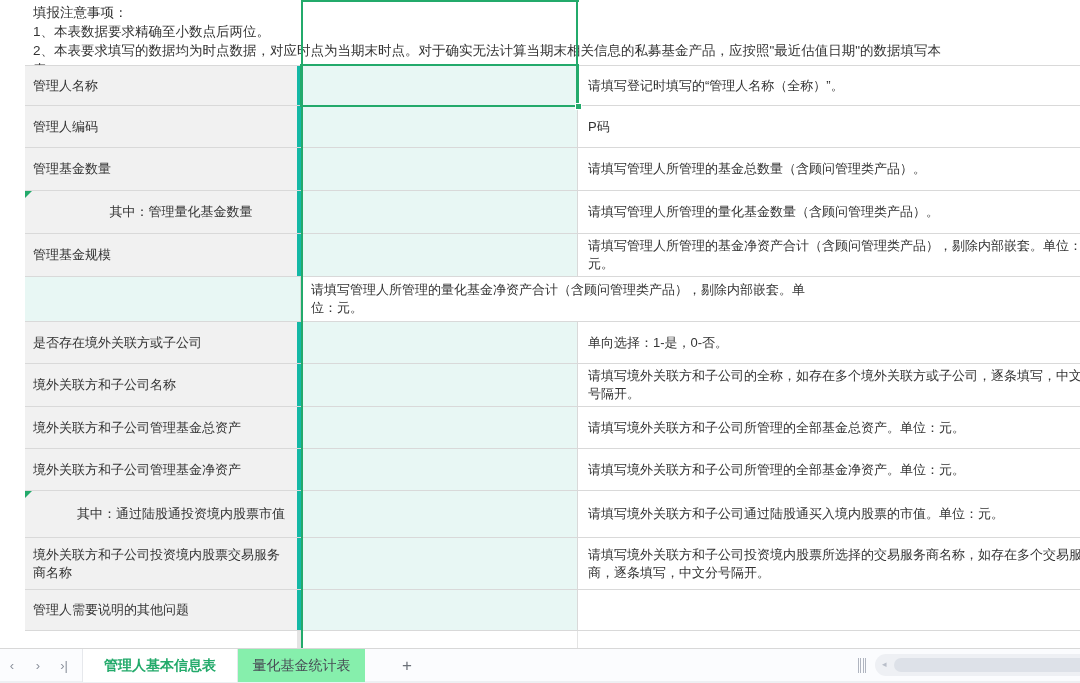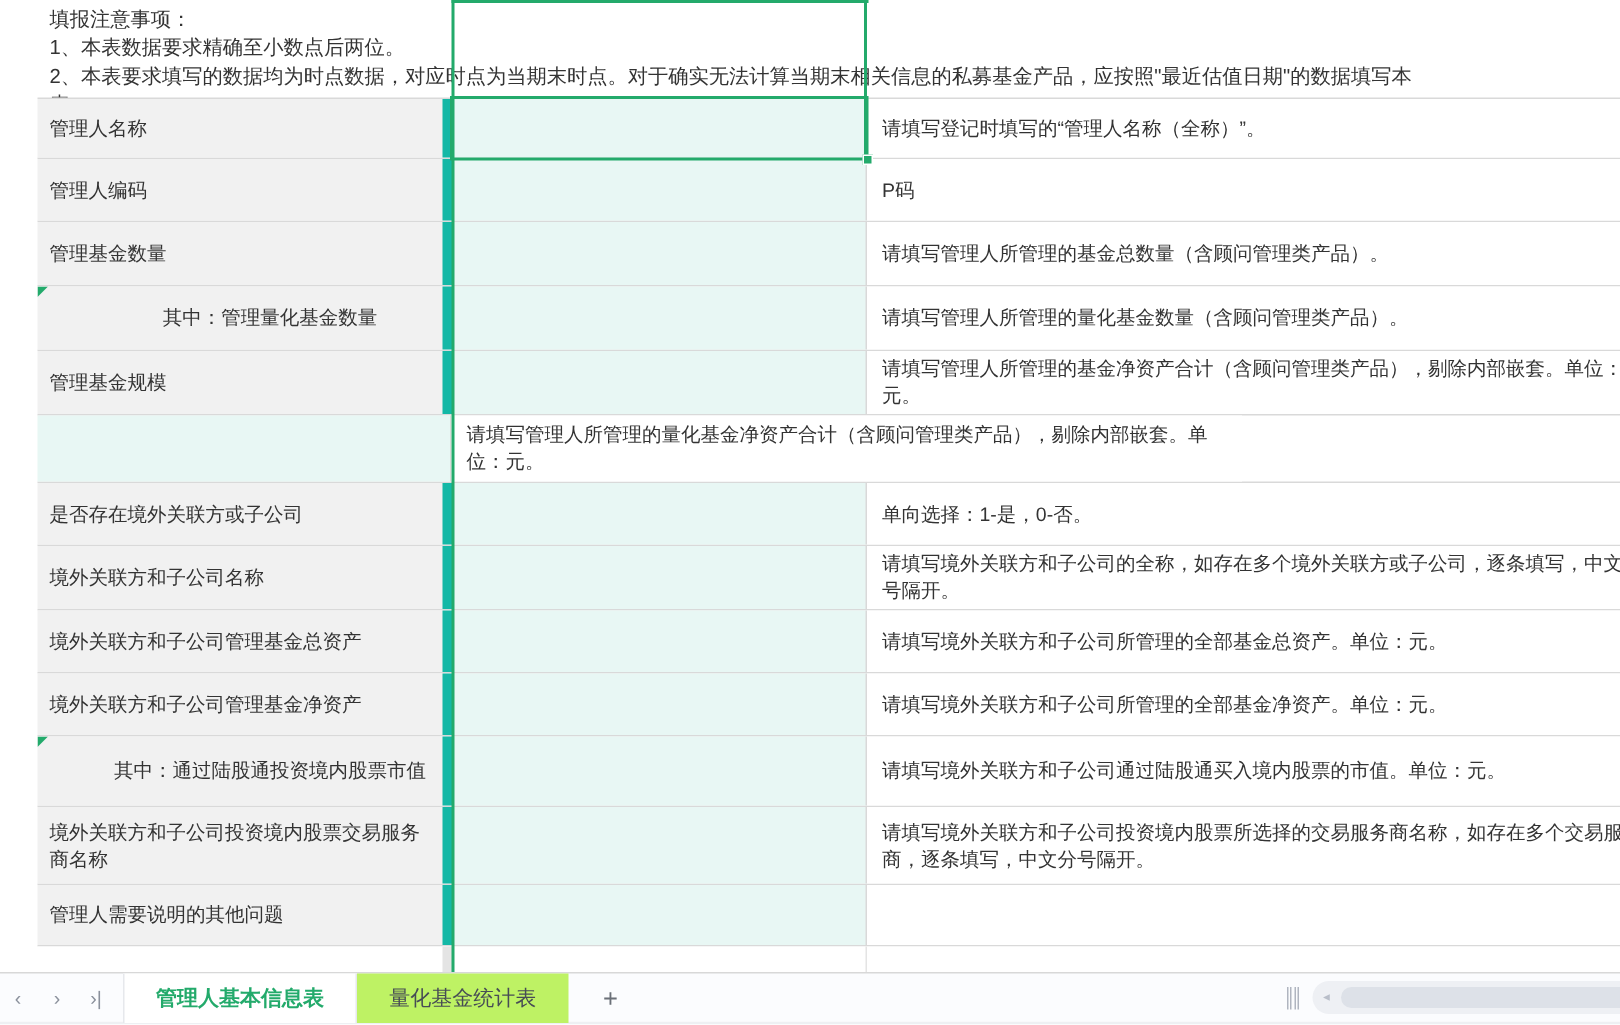--- a/index.html
+++ b/index.html
@@ -9,21 +9,21 @@
 
   
   #sheet { position:relative; width:1080px; height:648px; background:#fff;margin-left:25px; }
 
   .notice-row { height:66px; border-bottom:1px solid #d9d9d9; overflow:hidden;
     padding:3px 0 0 8px; background:#fff; }
   .notice-row .nline { white-space:nowrap; font-size:13.5px; line-height:19px; color:#333; }
 
   .row { display:flex; width:1080px; border-bottom:1px solid #d9d9d9; }
   .cell { height:100%; display:flex; align-items:center; overflow:hidden; }
-  .cell.a { width:277px; background:#f1f1f1; border-right:7px solid #14b8a6;
+  .cell.a { width:277px; background:#f1f1f1; border-right:5px solid #14b8a6;
     padding:2px 8px 2px 8px; position:relative; }
   .cell.b { width:276px; background:#e8f7f4; border-right:1px solid #d9d9d9; }
   .cell.c { width:527px; background:#fff; padding:2px 10px 2px 10px; }
   .lbl  { width:100%; font-size:13px; line-height:18px; color:#333; }
   .lbl.indent { text-indent:40px;text-align:center; }
   .desc { width:100%; font-size:13px; line-height:18px; color:#333; }
   .row.empty .cell { background:#fff; border-right-color:#e4e4e4; }
 
   .corner-marker { position:absolute; top:0; left:0; width:0; height:0;
     border-top:7px solid #23aa6b; border-right:7px solid transparent; }
@@ -41,21 +41,21 @@
   
   #tabbar { position:relative; width:1080px; height:33px; background:#fbfcfe;
     border-top:1px solid #d8d8d8; }
   .navbtn { position:absolute; top:0; height:33px; width:24px; display:flex;
     align-items:center; justify-content:center; color:#8b919c; font-size:13px; cursor:default; }
   #nav-first { left:0; } #nav-next { left:26px; } #nav-last { left:52px; }
   .sheet-tab { position:absolute; top:0; height:33px; display:flex; align-items:center;
     justify-content:center; font-size:14px; }
   #tab-active { left:82px; width:156px; background:#fff; color:#23aa6b; font-weight:bold;
     border-left:1px solid #e6e8ec; border-right:1px solid #e6e8ec; }
-  #tab-inactive { left:238px; width:141px; background:#bef264; color:#474c55;text-align:right; }
+  #tab-inactive { left:238px; width:127px; background:#86efac; color:#474c55;text-align:right; }
   #tab-add { position:absolute; left:392px; top:0; width:30px; height:33px; display:flex;
     align-items:center; justify-content:center; color:#6b7078; font-size:17px; }
   #split-handle { position:absolute; left:858px; top:9px; width:8px; height:15px;
     border-left:3px double #b0b5c0; border-right:3px double #b0b5c0; }
   #hscroll { position:absolute; left:875px; right:0; top:5px; height:22px;
     background:#eef0f4; border-radius:11px 0 0 11px; }
   #hscroll-arrow { position:absolute; left:7px; top:5px; font-size:9px; color:#b9bec9; }
   #hscroll-thumb { position:absolute; left:19px; right:0; top:4px; height:14px;
     background:#dde1e8; border-radius:7px 0 0 7px; }
 

